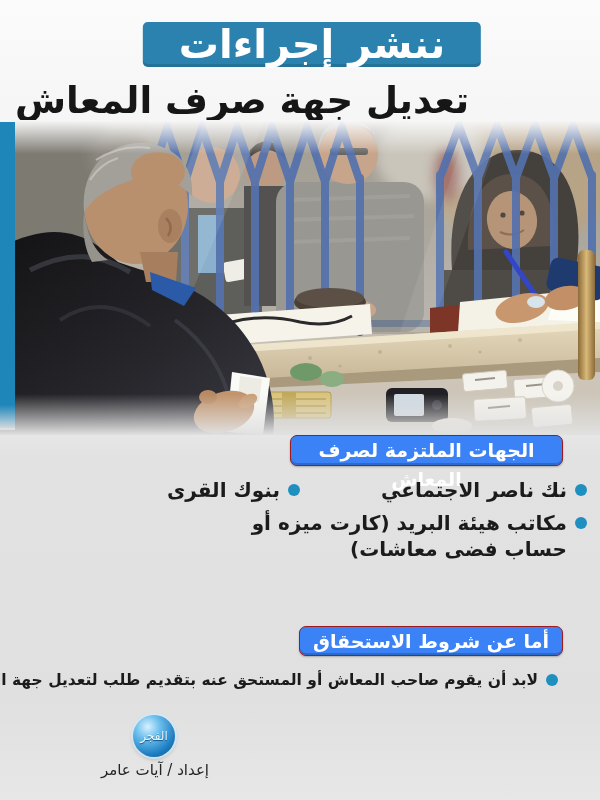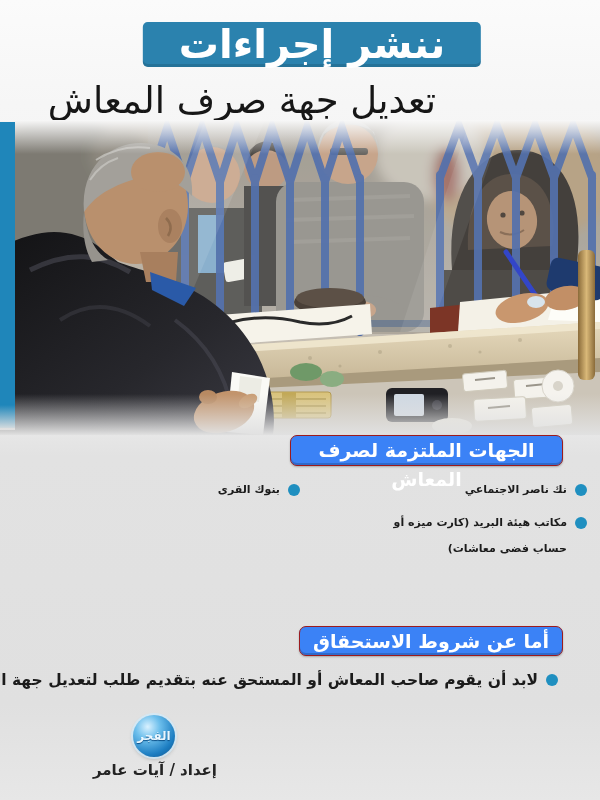--- a/index.html
+++ b/index.html
@@ -10,52 +10,52 @@
   }
   .badge{
     position:absolute;top:22px;left:50%;transform:translateX(-50%);
     background:#2b82ae;color:#fff;font-weight:bold;font-size:40px;line-height:45px;
     padding:0 36px;border-radius:5px;white-space:nowrap;
     box-shadow:inset 0 -3px 0 rgba(0,0,0,.12);
     margin-left:12px;
   }
   .main-title{
     position:absolute;top:76px;left:0;width:484px;text-align:center;
-    font-size:37px;line-height:50px;font-weight:normal;color:#161616;letter-spacing:0;
+    font-size:37px;line-height:50px;font-weight:bold;color:#161616;letter-spacing:0;
   }
   .photo{position:absolute;top:120px;left:0;width:600px;height:315px;}
   .banner{
     position:absolute;background:#3b82f6;border:1px solid #9c1b1e;border-radius:7px;
     color:#fff;font-weight:bold;font-size:19px;text-align:center;
     box-shadow:inset 0 -2px 0 rgba(0,0,0,.18),0 1px 2px rgba(0,0,0,.25);
     box-sizing:border-box;
   }
   .banner-entities{top:435px;right:37px;width:273px;height:31px;line-height:29px;}
   .banner-conditions{top:626px;right:37px;width:264px;height:30px;line-height:28px;}
   .col{position:absolute;}
   .col-right{top:477px;right:13px;width:300px;}
   .col-left{top:477px;right:300px;width:288px;}
   .li{display:flex;align-items:flex-start;gap:8px;margin-bottom:7px;}
   .dot{width:12px;height:12px;border-radius:50%;background:#1f8fc0;flex:0 0 auto;margin-top:7px;}
   .li-text{
-    font-size:11px;font-weight:bold;line-height:26px;color:#1b1b1b;
+    font-size:20px;font-weight:bold;line-height:26px;color:#1b1b1b;
     white-space:pre;text-align:right;
   }
   .li-final{position:absolute;top:667px;right:42px;}
   .li-final .li-text{font-size:15.5px;white-space:nowrap;}
   .logo{
     position:absolute;top:715px;left:133px;width:42px;height:42px;border-radius:50%;
     background:radial-gradient(circle at 35% 28%,#d9f1ff 0%,#6dbfec 30%,#1d7ec2 68%,#0a4e86 100%);
     box-shadow:0 0 0 2px rgba(210,235,250,.8),0 2px 4px rgba(0,0,0,.25);
     display:flex;align-items:center;justify-content:center;
-    color:#eaf7ff;font-size:12px;font-weight:bold;text-shadow:0 1px 1px #0a4e86;
+    color:#eaf7ff;font-size:12px;font-weight:normal;text-shadow:0 1px 1px #0a4e86;
   }
   .credit{
     position:absolute;top:761px;left:91px;width:128px;text-align:center;
-    font-size:15px;font-weight:bold;color:#242424;
+    font-size:15px;font-weight:normal;color:#242424;
   }
 </style>
 </head>
 <body>
 
 <div class="badge">ننشر إجراءات</div>
 
 <div class="main-title">تعديل جهة صرف المعاش</div>
 
 <svg class="photo" viewBox="0 0 600 315" aria-hidden="true">

